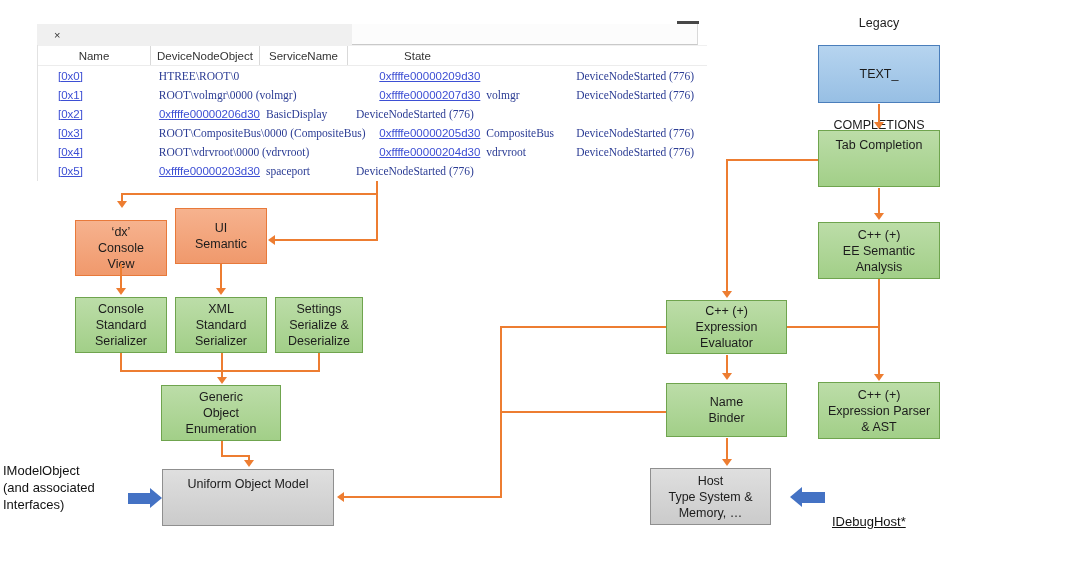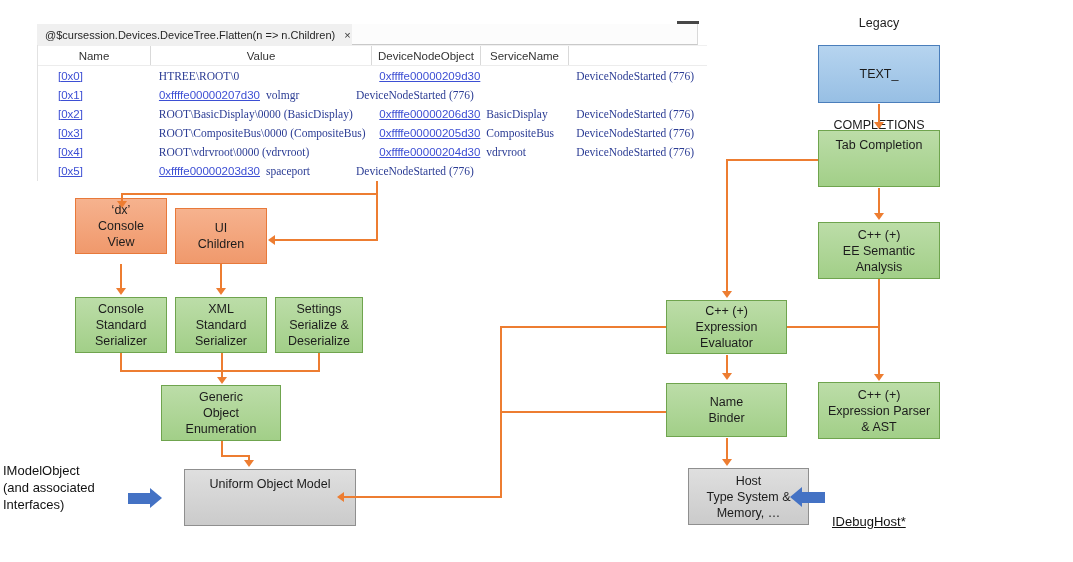--- a/index.html
+++ b/index.html
@@ -43,66 +43,65 @@
   .val{color:#2b3c94;font-family:Liberation Serif, serif;}
   
   .box{
     position:absolute;box-sizing:border-box;border:1px solid;
     display:flex;flex-direction:column;align-items:center;justify-content:center;
     text-align:center;font-size:12.5px;line-height:16px;color:#1c1c1c;
   }
   .box-green{background:linear-gradient(#bcdda8,#a2cf88);border-color:#6fa44e;}
   .box-orange{background:linear-gradient(#f6b28e,#f0996c);border-color:#e8793a;}
   .box-blue{background:linear-gradient(#b6d4ef,#97bfe4);border-color:#4a7ebb;gap:35px;}
-  .box-gray{background:linear-gradient(#dfdfdf,#cbcbcb);border-color:#8f8f8f;margin-left:22px;}
+  .box-gray{background:linear-gradient(#dfdfdf,#cbcbcb);border-color:#8f8f8f;}
   .top-align{justify-content:flex-start;padding-top:6px;}
   
   .seg{position:absolute;background:#ED7D31;}
   .ah-down{position:absolute;width:0;height:0;border-left:5px solid transparent;border-right:5px solid transparent;border-top:7px solid #ED7D31;}
   .ah-left{position:absolute;width:0;height:0;border-top:5px solid transparent;border-bottom:5px solid transparent;border-right:7px solid #ED7D31;}
   
   .bar-body{position:absolute;background:#4472C4;}
   .bar-head-right{position:absolute;width:0;height:0;border-top:10px solid transparent;border-bottom:10px solid transparent;border-left:12px solid #4472C4;}
   .bar-head-left{position:absolute;width:0;height:0;border-top:10px solid transparent;border-bottom:10px solid transparent;border-right:12px solid #4472C4;}
   
   .note{position:absolute;font-size:13px;color:#111;line-height:17px;}
 </style>
 </head>
 <body>
 
 <div class="tab">
-  <span>@$cursession.Devices.DeviceTree.Flatten(n =&gt; n.Children)</span>
   <span class="tab-close">×</span>
 </div>
 <div class="tab-strip-rest"></div>
 <div class="tab-strip-accent"></div>
 
 <div class="grid">
   <div class="grid-header">
     <div class="hcell c0" style="padding-left:0;">Name</div>
-    <div class="hcell c1" style="padding-left:0;">Value</div>
     <div class="hcell c2" style="padding-left:0;">DeviceNodeObject</div>
     <div class="hcell c3" style="padding-left:0;">ServiceName</div>
+    <div class="hcell c4" style="padding-left:0;border-right:none;">State</div>
   </div>
   <div class="grid-row">
     <span class="cell c0 link">[0x0]</span>
     <span class="cell c1 val">HTREE\ROOT\0</span>
     <span class="cell c2 link">0xffffe00000209d30</span>
     <span class="cell c3 val"></span>
     <span class="cell c4 val">DeviceNodeStarted (776)</span>
   </div>
   <div class="grid-row">
     <span class="cell c0 link">[0x1]</span>
+    <span class="cell c1 val">ROOT\volmgr\0000 (volmgr)</span>
     <span class="cell c2 link">0xffffe00000207d30</span>
     <span class="cell c3 val">volmgr</span>
     <span class="cell c4 val">DeviceNodeStarted (776)</span>
   </div>
   <div class="grid-row">
     <span class="cell c0 link">[0x2]</span>
-    <span class="cell c1 val">ROOT\BasicDisplay\0000 (BasicDisplay)</span>
     <span class="cell c2 link">0xffffe00000206d30</span>
     <span class="cell c3 val">BasicDisplay</span>
     <span class="cell c4 val">DeviceNodeStarted (776)</span>
   </div>
   <div class="grid-row">
     <span class="cell c0 link">[0x3]</span>
     <span class="cell c1 val">ROOT\CompositeBus\0000 (CompositeBus)</span>
     <span class="cell c2 link">0xffffe00000205d30</span>
     <span class="cell c3 val">CompositeBus</span>
     <span class="cell c4 val">DeviceNodeStarted (776)</span>
@@ -148,35 +147,35 @@
   <div>C++ (+)</div>
   <div>Expression</div>
   <div>Evaluator</div>
 </div>
 
 <div class="box box-green" style="left:666px;top:383px;width:121px;height:54px;">
   <div>Name</div>
   <div>Binder</div>
 </div>
 
-<div class="box box-gray" style="left:666px;top:468px;width:121px;height:57px;">
+<div class="box box-gray" style="left:650px;top:468px;width:121px;height:57px;">
   <div>Host</div>
   <div>Type System &amp;</div>
   <div>Memory, …</div>
 </div>
 
-<div class="box box-orange" style="left:75px;top:198px;width:92px;height:56px;">
+<div class="box box-orange" style="left:75px;top:220px;width:92px;height:56px;">
   <div>‘dx’</div>
   <div>Console</div>
   <div>View</div>
 </div>
 
 <div class="box box-orange" style="left:175px;top:208px;width:92px;height:56px;">
   <div>UI</div>
-  <div>Children</div>
+  <div>Semantic</div>
 </div>
 
 <div class="box box-green" style="left:75px;top:297px;width:92px;height:56px;">
   <div>Console</div>
   <div>Standard</div>
   <div>Serializer</div>
 </div>
 
 <div class="box box-green" style="left:175px;top:297px;width:92px;height:56px;">
   <div>XML</div>

